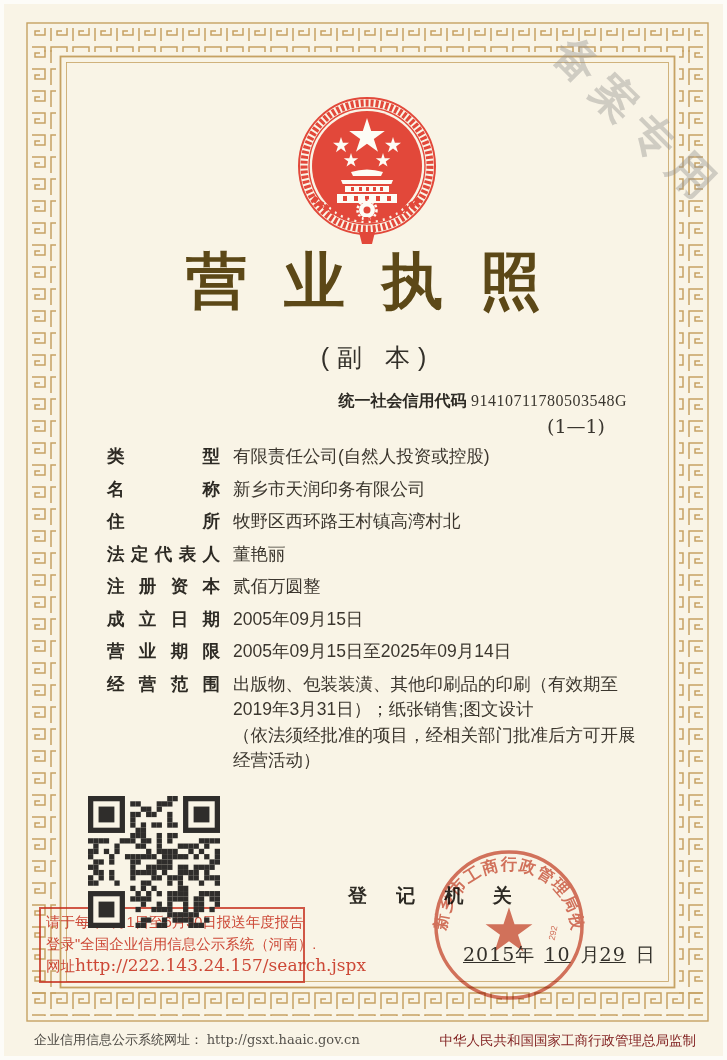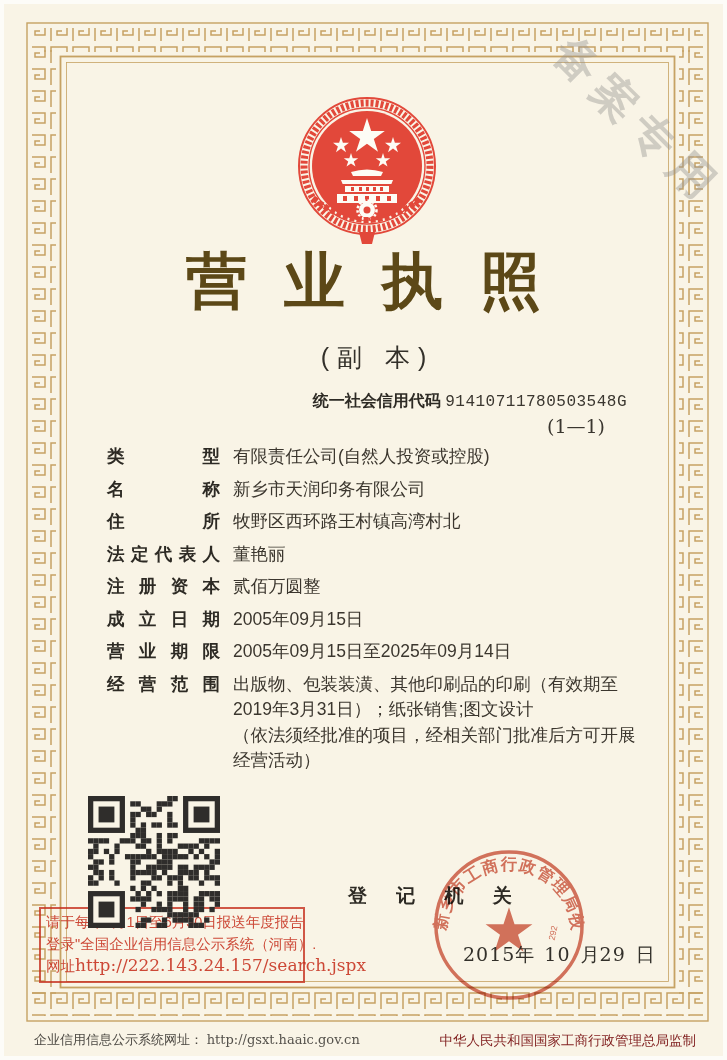--- a/index.html
+++ b/index.html
@@ -30,21 +30,21 @@
   .subtitle{
     position:absolute;left:0;top:337px;width:100%;text-align:center;
     font-size:25px;color:#33302a;letter-spacing:8px;margin-left:14px;
   }
   
   .code-line{
     position:absolute;top:387px;right:96px;
     font-size:16px;color:#3a362f;white-space:nowrap;
   }
   .code-line .code-label{font-weight:bold;color:#2d2a24;}
-  .code-line .code-value{font-family:Liberation Mono, monospace;letter-spacing:0.5px;}
+  .code-line .code-value{font-family:Liberation Serif, serif;letter-spacing:0.5px;}
   .page-no{
     position:absolute;top:411px;right:118px;
     font-size:19px;color:#3a362f;
     font-family:"DejaVu Serif","Liberation Serif",serif;
   }
   
   .fields{position:absolute;left:103px;top:436px;width:545px;}
   .field-row{display:flex;align-items:flex-start;min-height:32.5px;}
   .field-label{
     flex:0 0 113px;font-size:17.5px;font-weight:bold;color:#2d2a24;
@@ -69,21 +69,21 @@
   
   .reg-label{
     position:absolute;left:344px;top:879px;
     font-size:19px;font-weight:bold;color:#2d2a24;letter-spacing:12px;white-space:nowrap;
   }
   .seal{position:absolute;left:426px;top:842px;opacity:0.82;mix-blend-mode:multiply;z-index:1;}
   .issue-date{
     position:absolute;left:459px;top:938px;z-index:2;
     font-size:19px;color:#33302a;white-space:nowrap;
   }
-  .issue-date .num{font-family:"DejaVu Serif","Liberation Serif",serif;letter-spacing:1px;}
+  .issue-date .num{font-family:"DejaVu Serif","Liberation Serif",serif;letter-spacing:1px;text-decoration:underline;}
   .issue-date .sep{display:inline-block;width:10px;}
   
   .footer-left{
     position:absolute;left:30px;top:1027px;font-size:13px;color:#4c4943;white-space:nowrap;
   }
   .footer-left .url{font-family:"DejaVu Serif","Liberation Serif",serif;color:#55524c;}
   .footer-right{
     position:absolute;right:27px;top:1028px;font-size:13.5px;color:#7f1d1d;white-space:nowrap;
   }
 </style>

